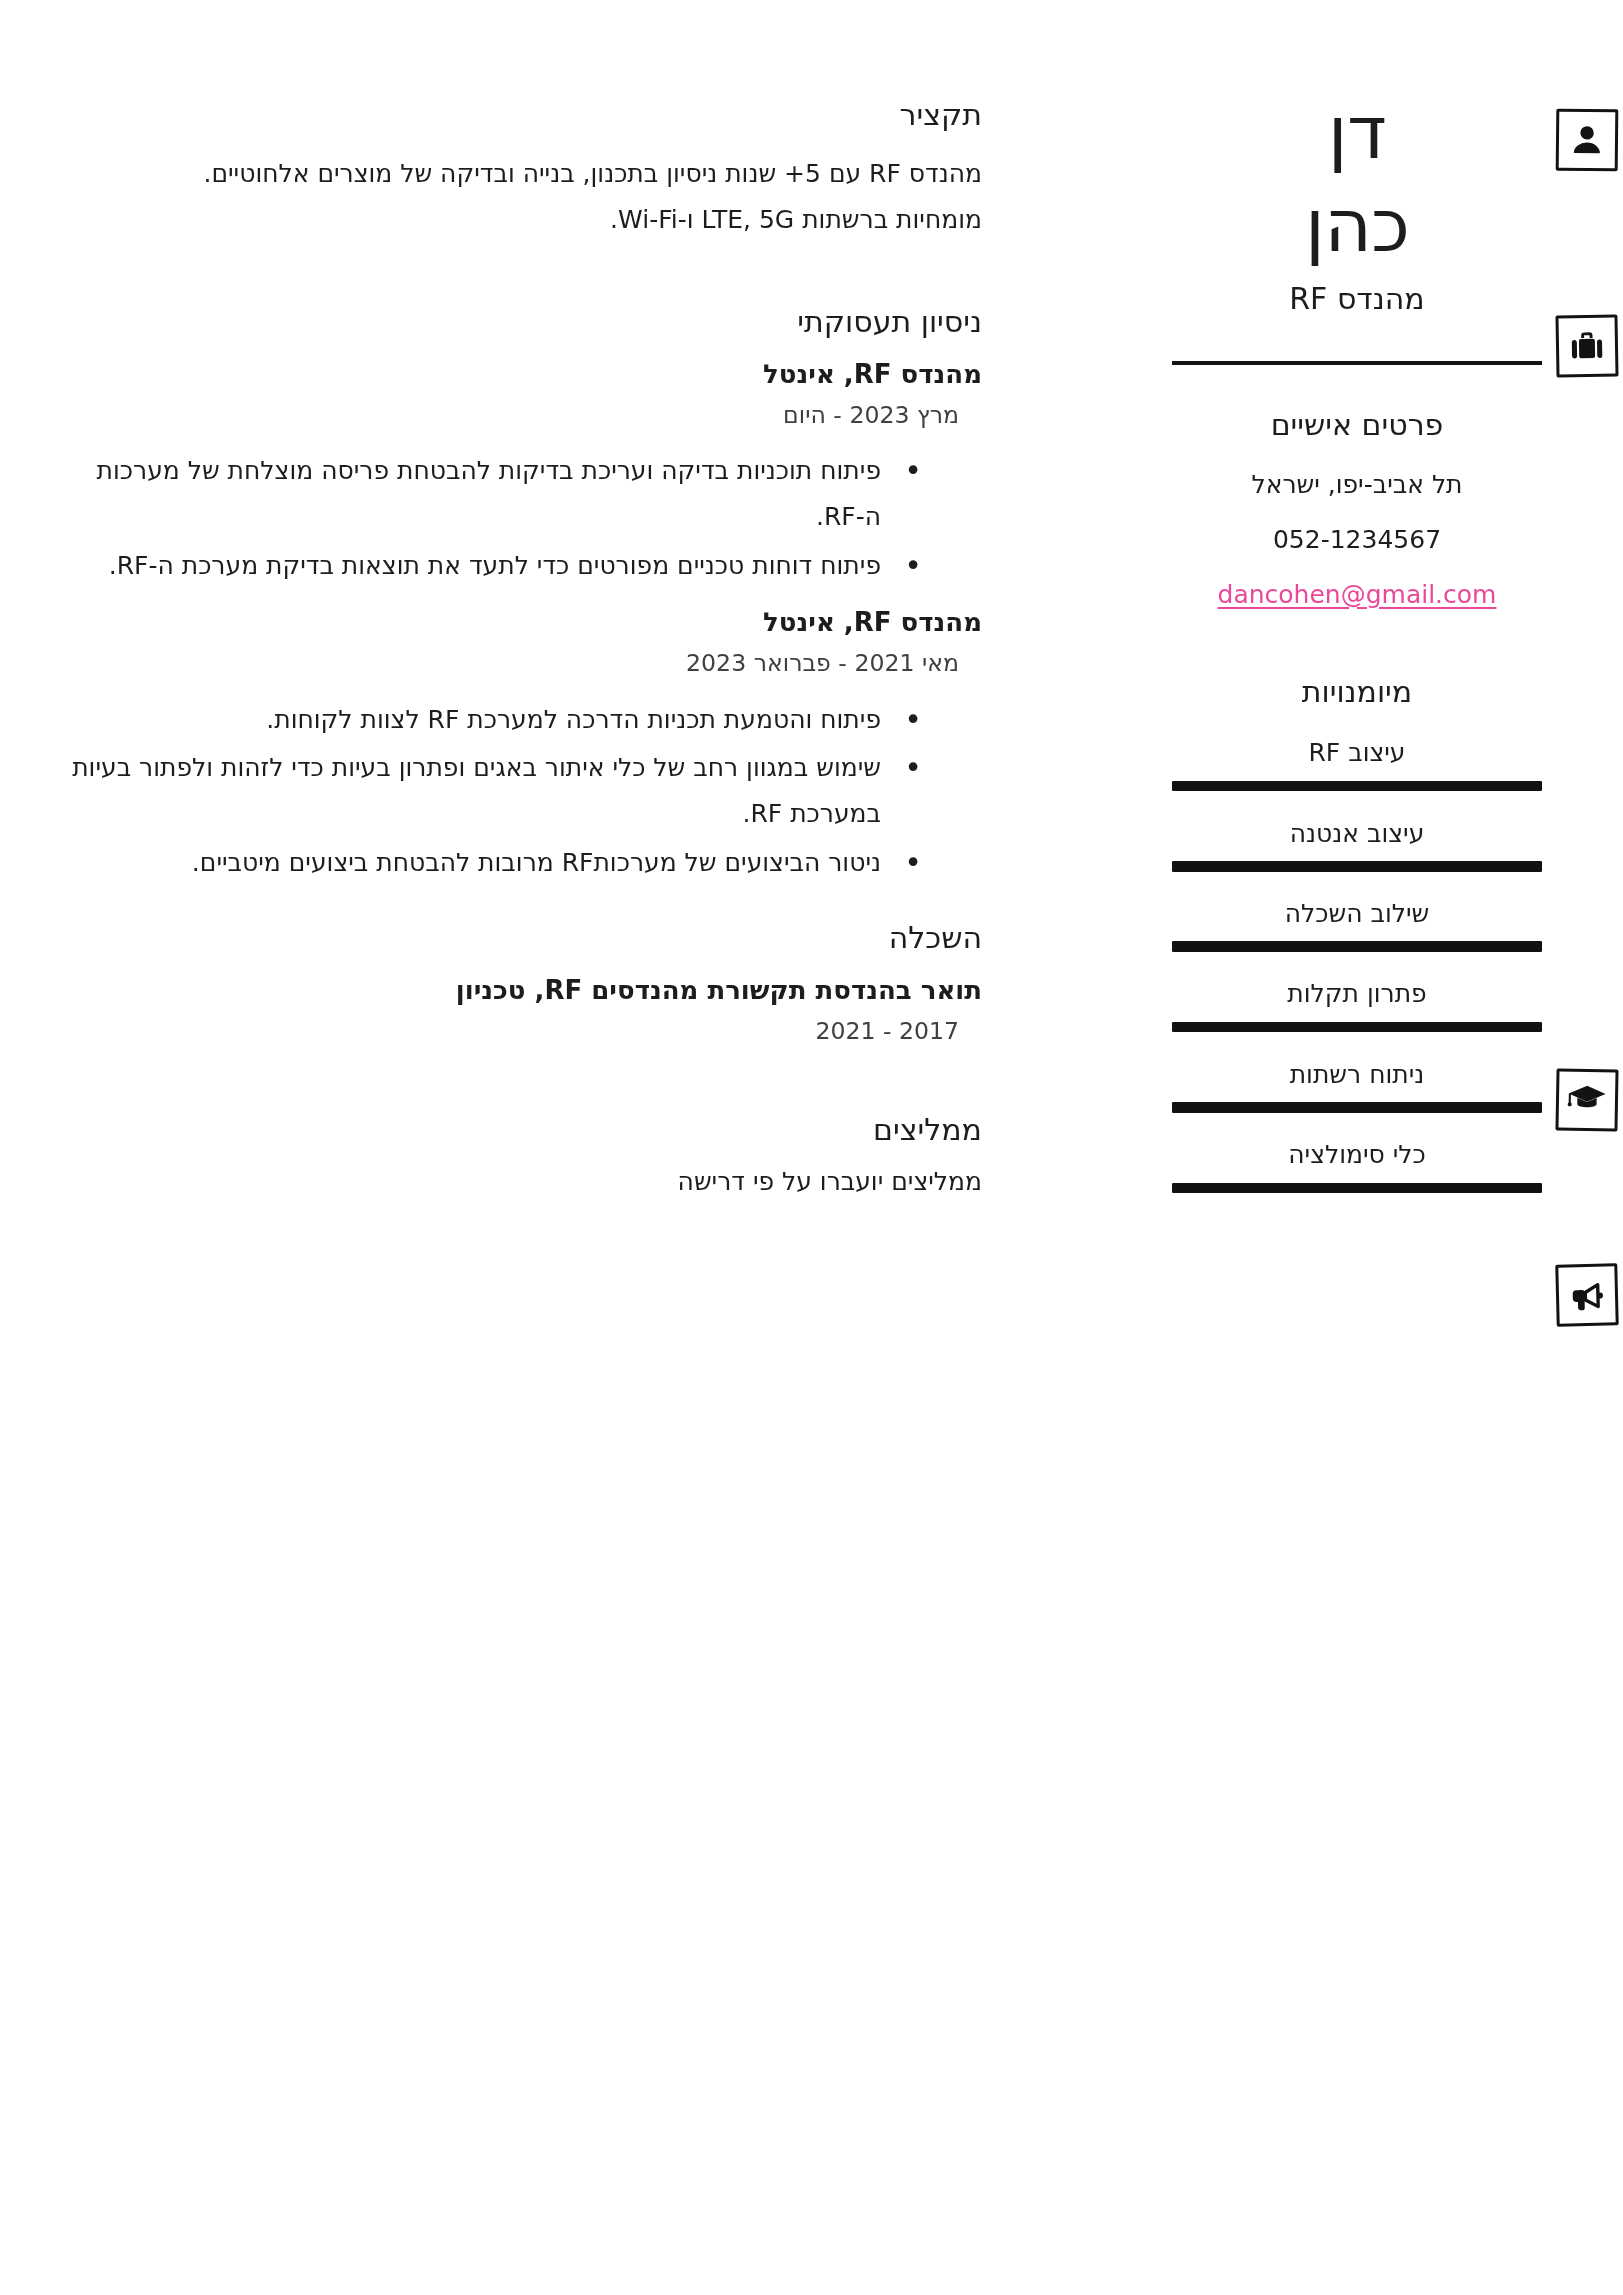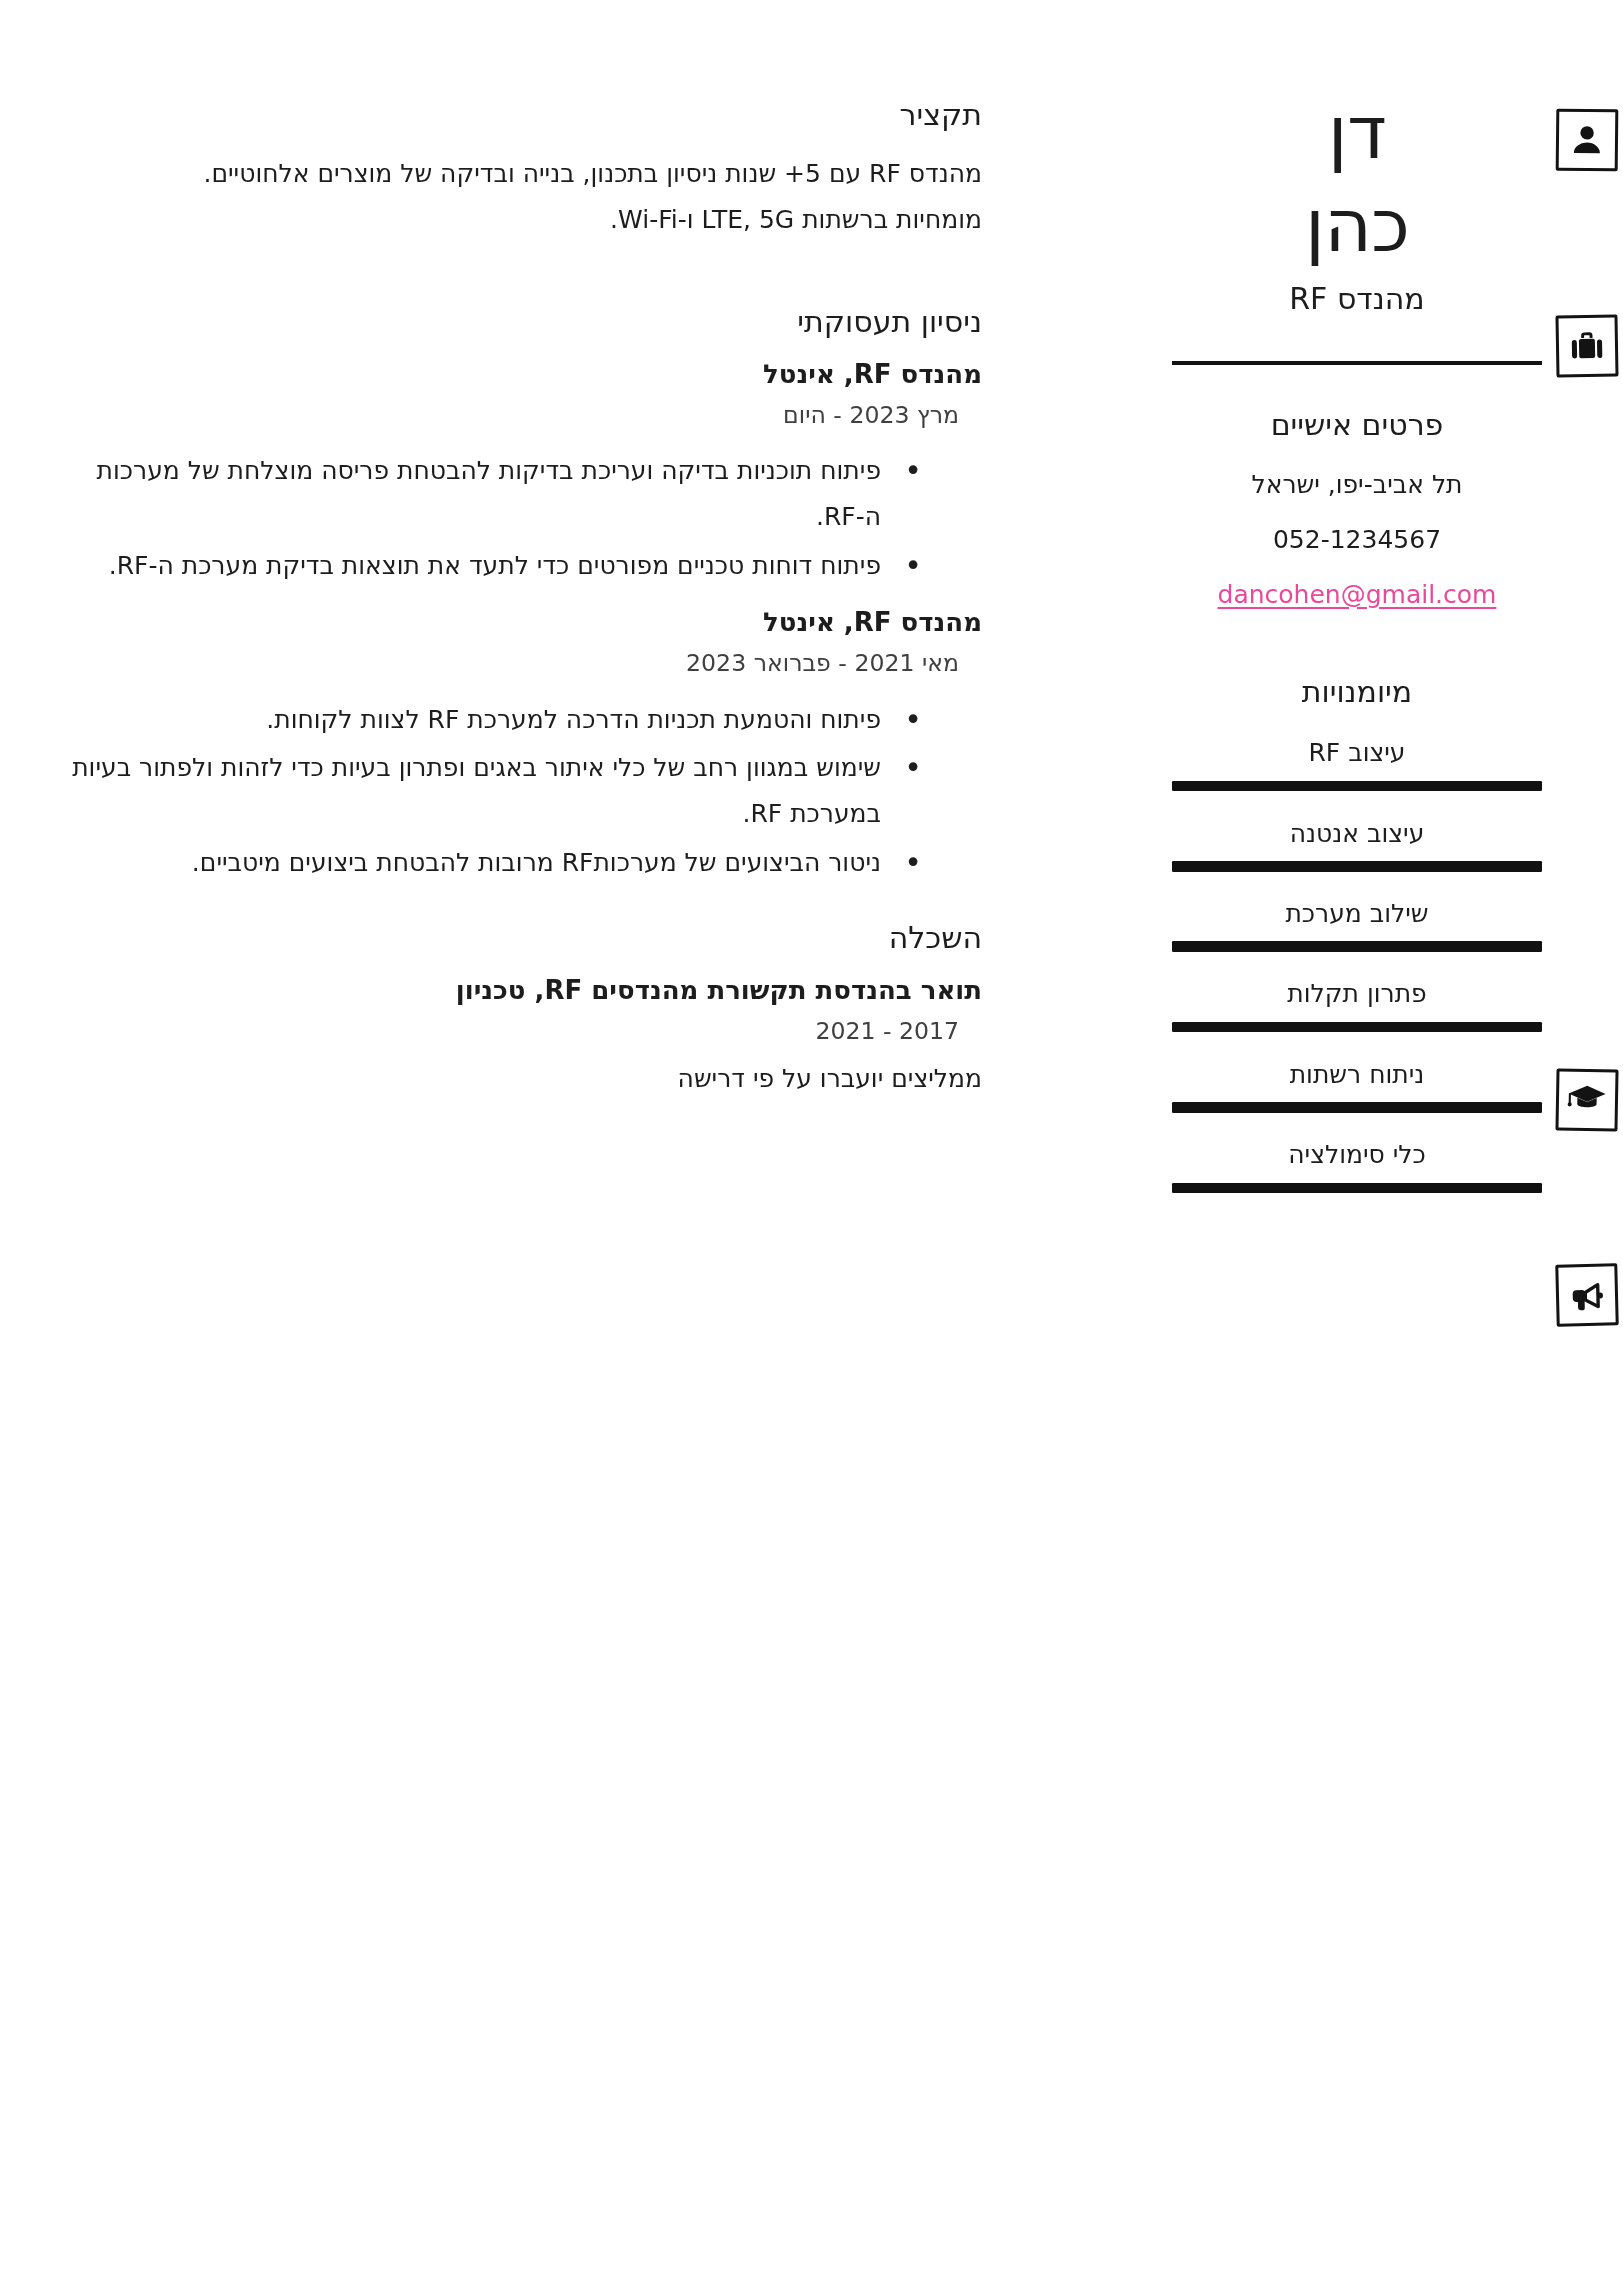--- a/index.html
+++ b/index.html
@@ -109,21 +109,21 @@
   <h2 class="skills-heading">מיומנויות</h2>
   <div class="skill">
     <div class="skill-label">עיצוב RF</div>
     <div class="skill-bar"></div>
   </div>
   <div class="skill">
     <div class="skill-label">עיצוב אנטנה</div>
     <div class="skill-bar"></div>
   </div>
   <div class="skill">
-    <div class="skill-label">שילוב מערכת</div>
+    <div class="skill-label">שילוב השכלה</div>
     <div class="skill-bar"></div>
   </div>
   <div class="skill">
     <div class="skill-label">פתרון תקלות</div>
     <div class="skill-bar"></div>
   </div>
   <div class="skill">
     <div class="skill-label">ניתוח רשתות</div>
     <div class="skill-bar"></div>
   </div>
@@ -161,16 +161,17 @@
       <li>ניטור הביצועים של מערכותRF מרובות להבטחת ביצועים מיטביים.</li>
     </ul>
   </div>
 
   <h2 class="sec-education">השכלה</h2>
   <div class="edu">
     <h3>תואר בהנדסת תקשורת מהנדסים RF, טכניון</h3>
     <div class="dates">2017 - 2021</div>
   </div>
 
+  <h2 class="sec-references">ממליצים</h2>
   <div class="refs-text">ממליצים יועברו על פי דרישה</div>
 
 </main>
 
 
 </body></html>

